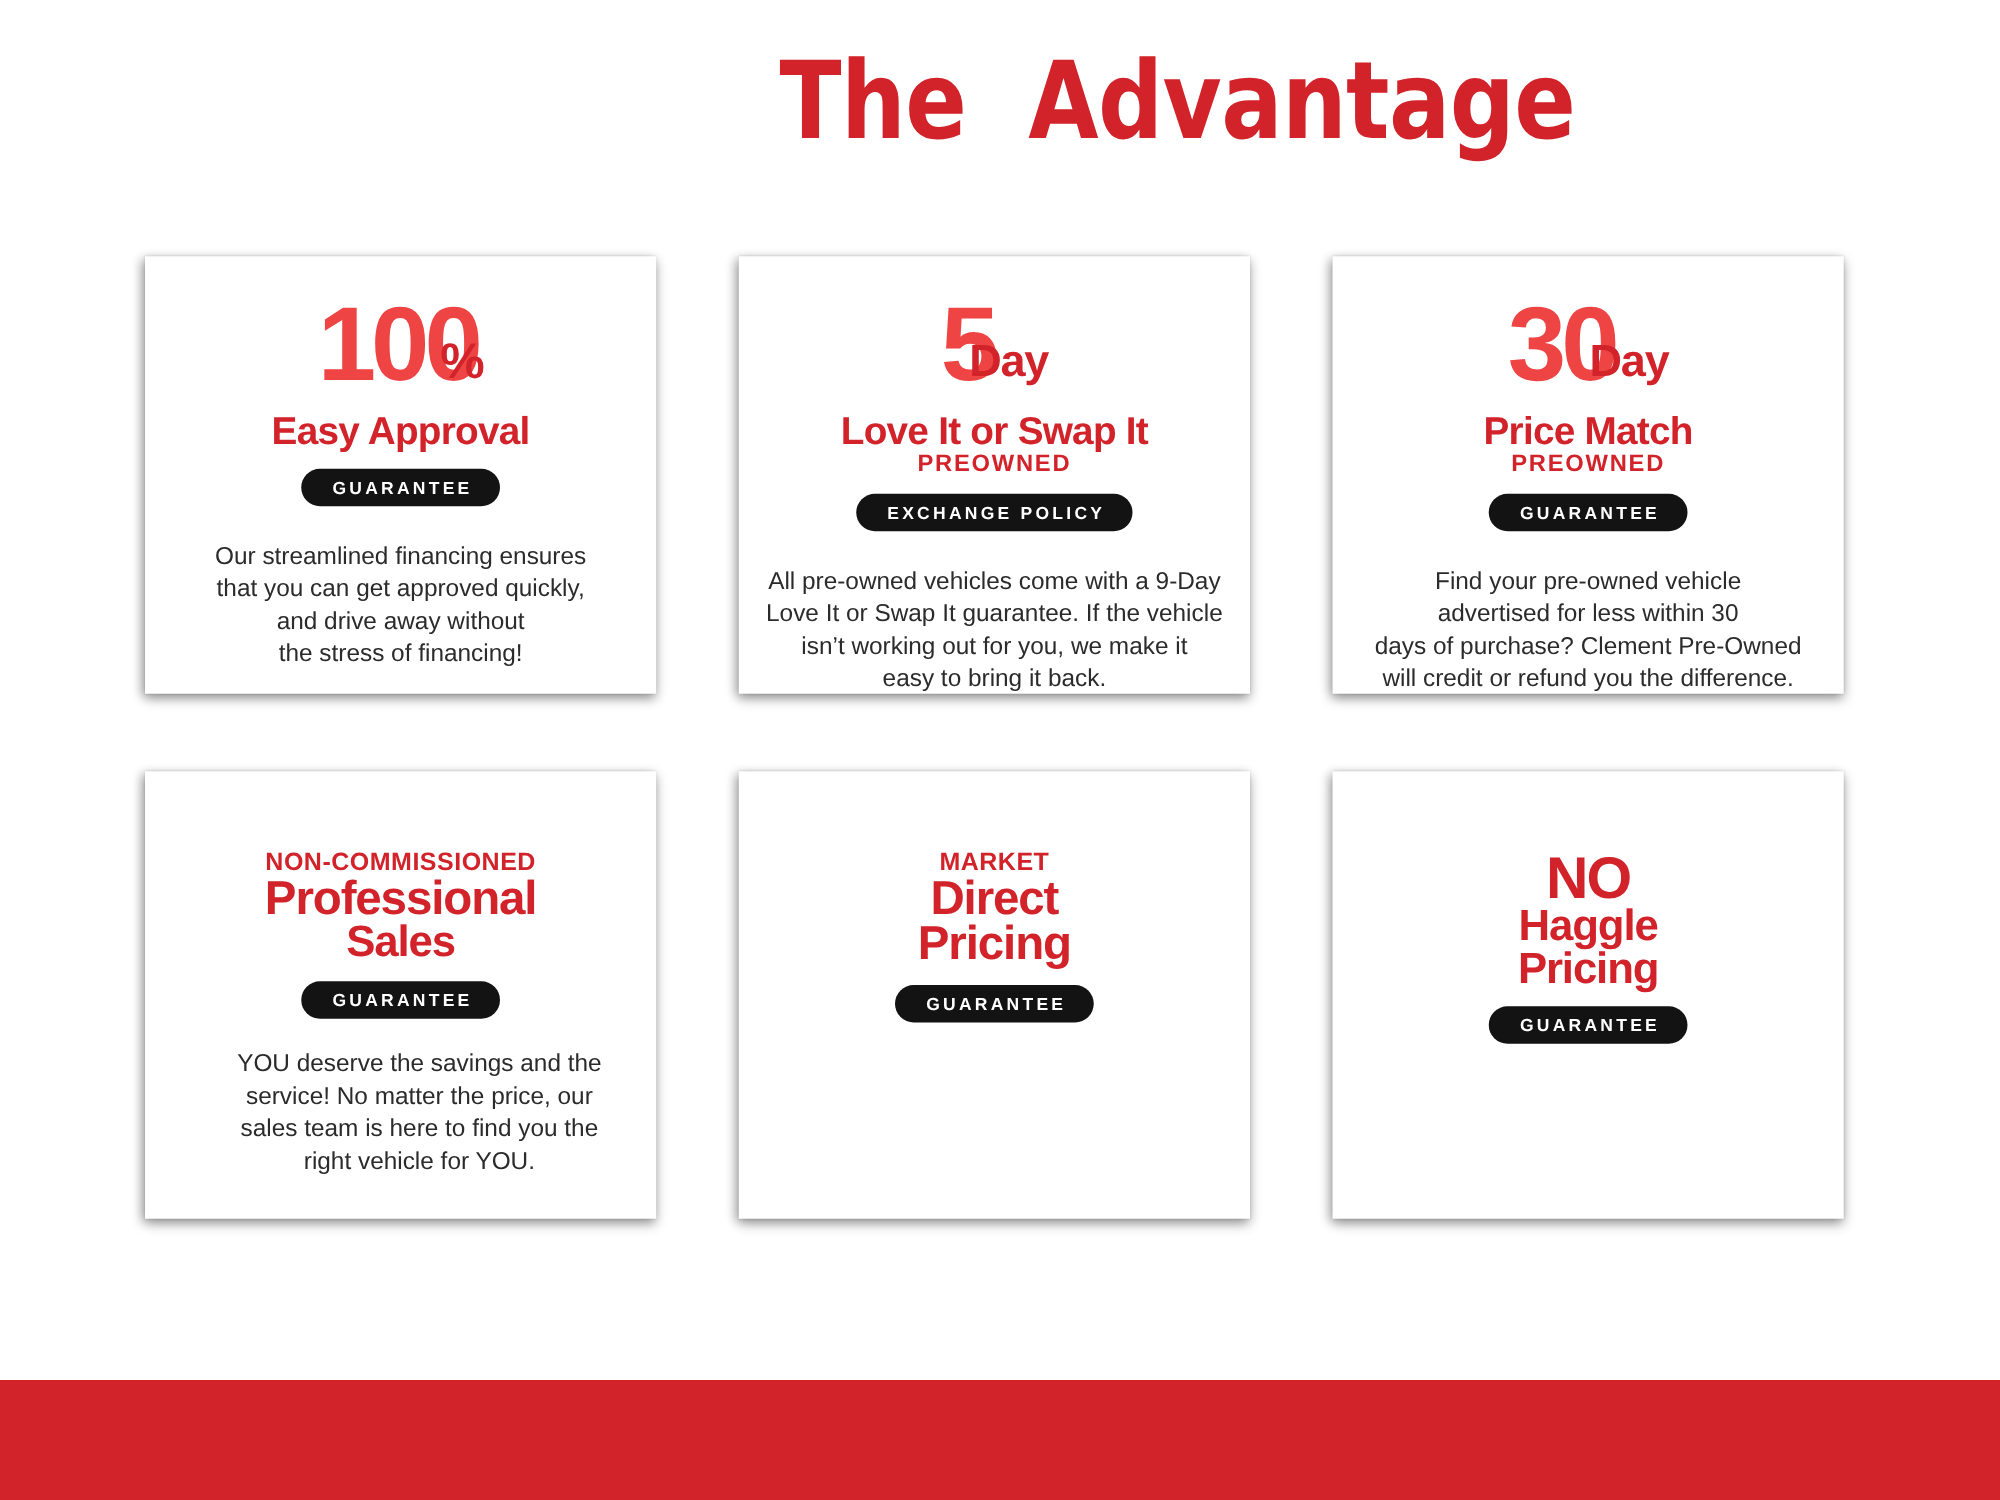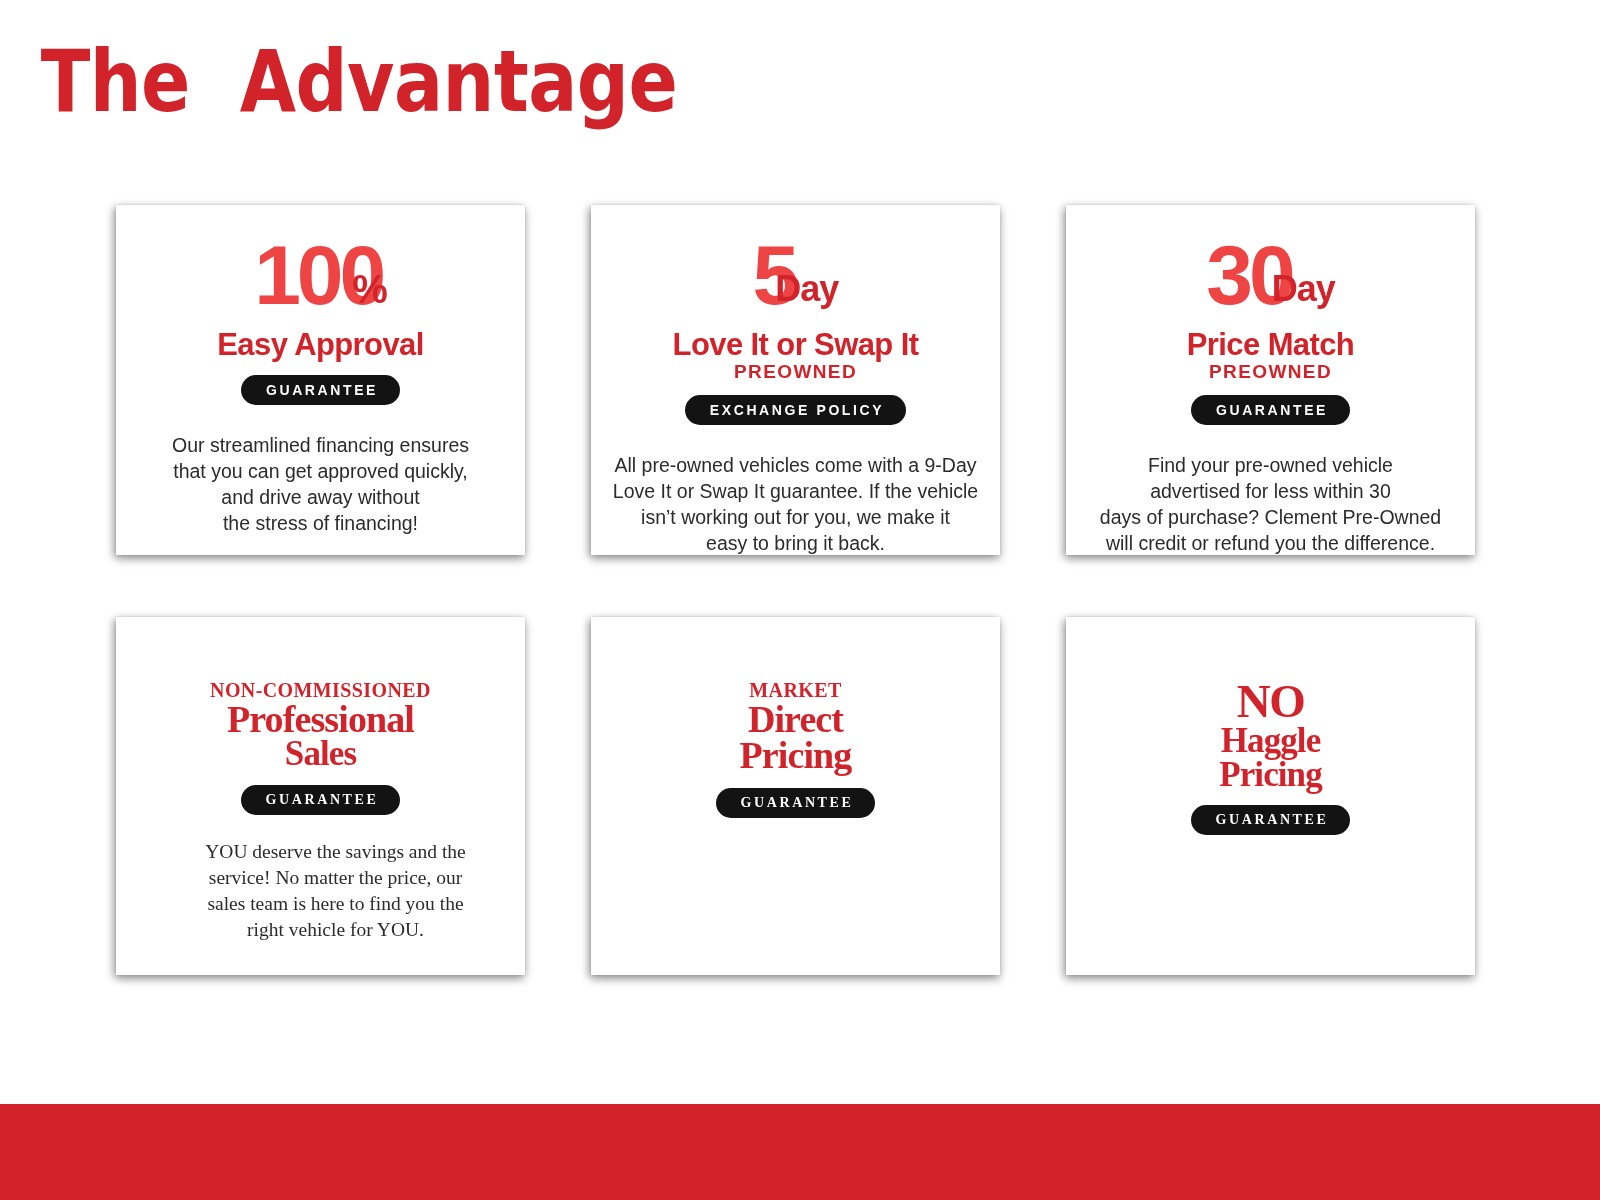--- a/index.html
+++ b/index.html
@@ -17,27 +17,27 @@
     position: relative;
     width: 1600px;
     height: 1200px;
     background: #ffffff;
   }
 
   
   .page-header {
     position: absolute;
     top: 26px;
-    left: 0;
+    left: 12px;
     width: 1370px;
     height: 110px;
     padding-right: 122px;
     display: flex;
     align-items: center;
-    justify-content: flex-start;
+    justify-content: flex-end;
   }
   .page-title {
     color: #D2232A;
     font-family: "Liberation Sans Narrow", "DejaVu Sans Condensed", "Liberation Sans", sans-serif;
     font-weight: 700;
     font-size: 86px;
     line-height: 1;
     letter-spacing: -0.5px;
     white-space: pre;
     transform: scaleX(0.94);
@@ -67,21 +67,20 @@
       -3px 2px 8px rgba(0,0,0,0.22),
       0 0 2px rgba(0,0,0,0.12);
     padding: 34px 18px 18px 18px;
     display: flex;
     flex-direction: column;
     align-items: center;
   }
   .advantage-card.row2 {
     height: 358px;
     padding-top: 62px;
-    font-family: Liberation Serif, serif;
   }
 
   
   .card-headline {
     width: 100%;
     text-align: center;
     color: #D2232A;
     line-height: 1;
   }
 

